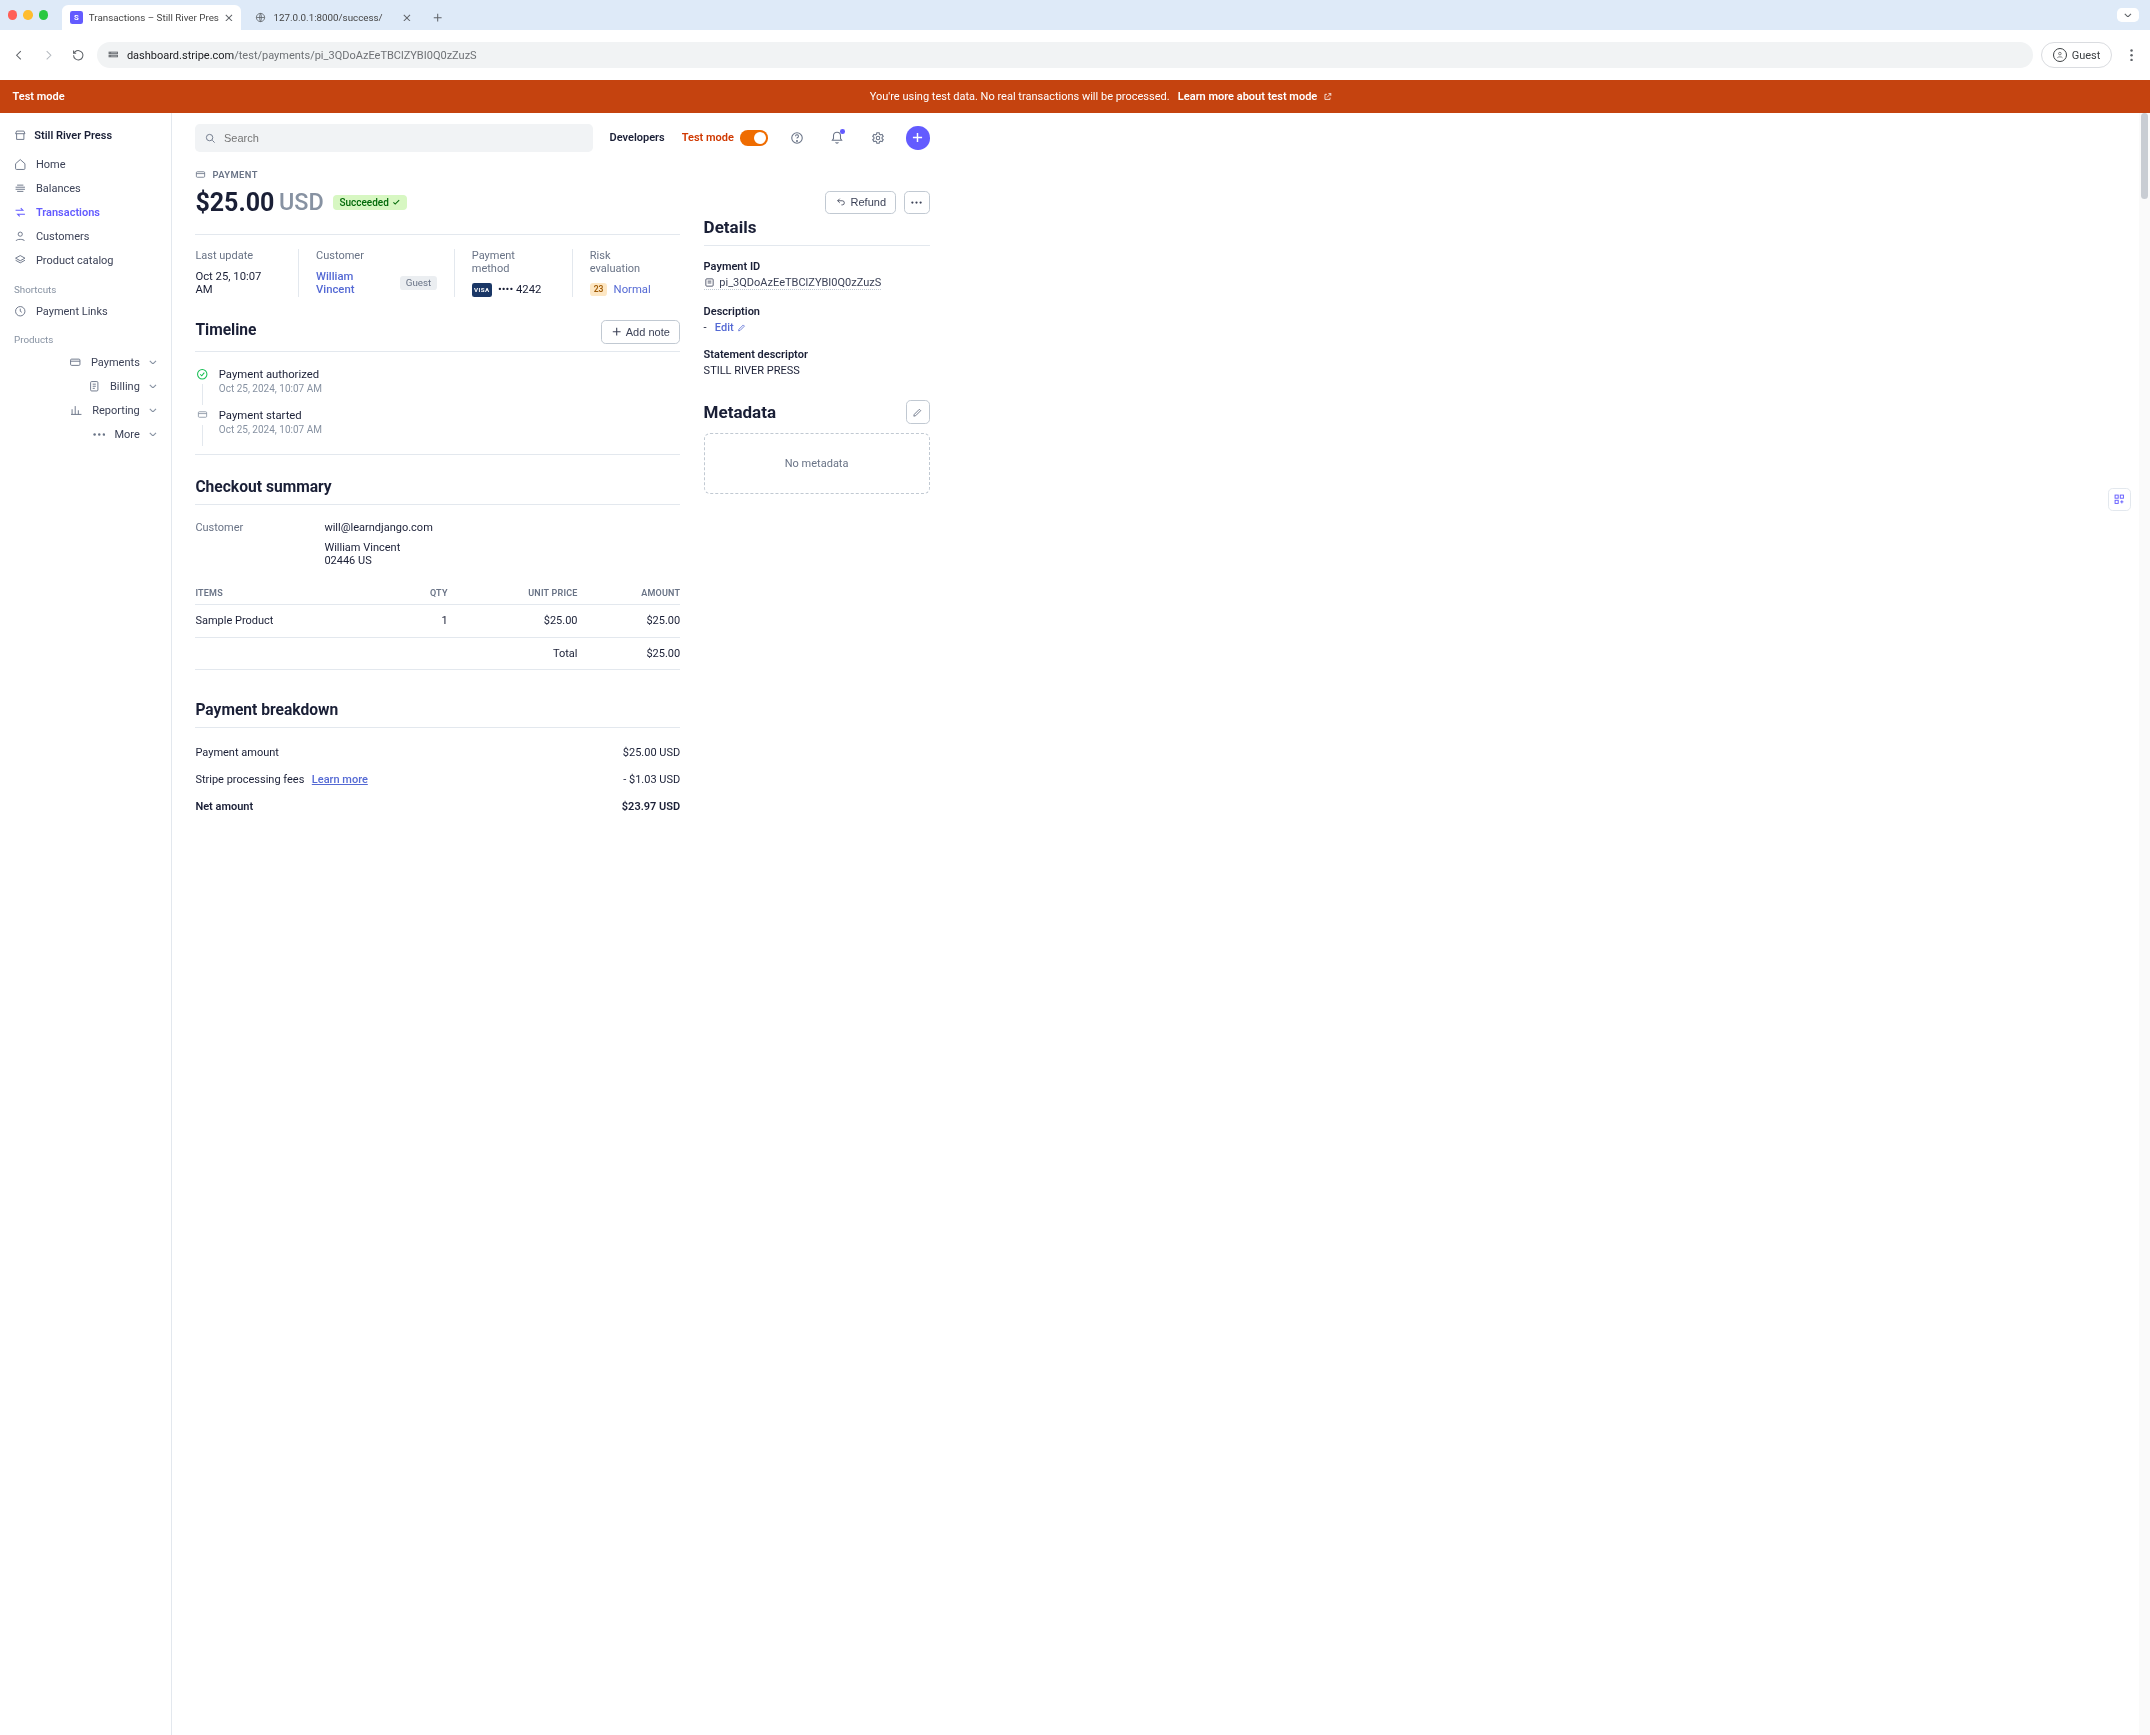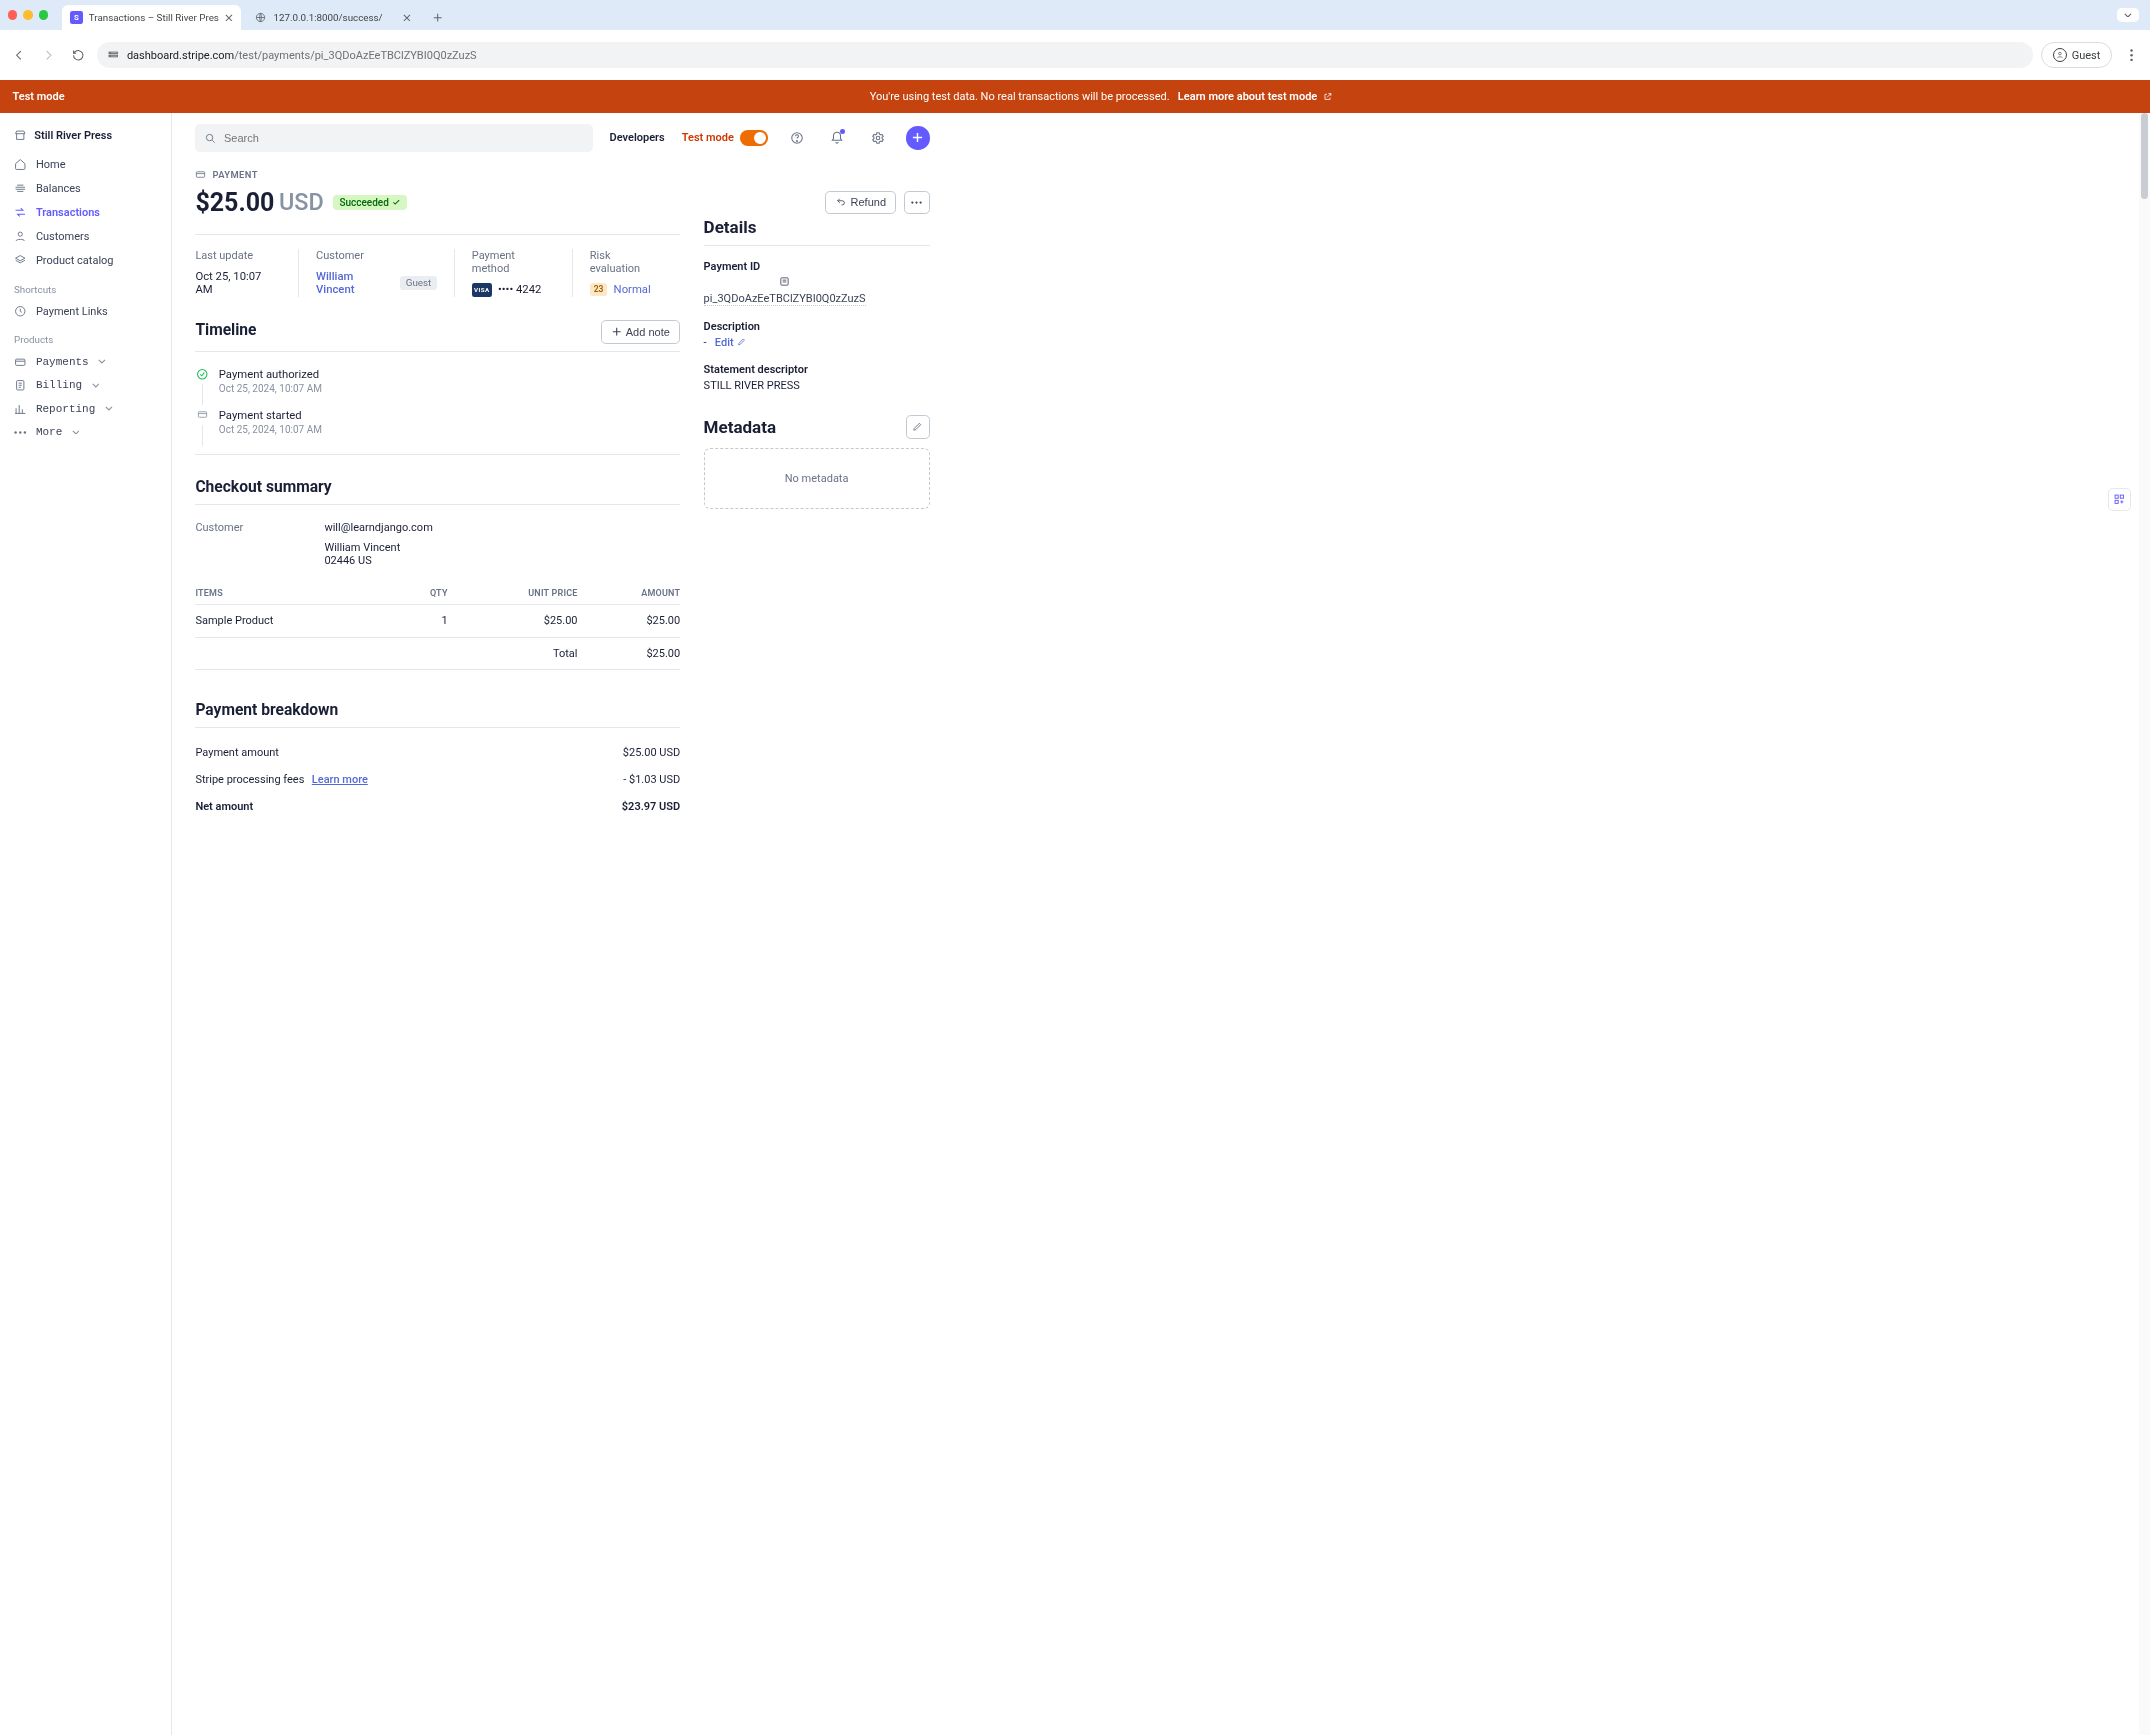--- a/index.html
+++ b/index.html
@@ -66,21 +66,21 @@
 
   
   .sidebar{width:172px;border-right:0.8px solid var(--gray-200);padding:11px 0;font-size:11px;}
   .sidebar .org{display:flex;align-items:center;gap:7.8px;padding:4.7px 14px 11px;font-weight:600;color:var(--gray-900);}
   .sidebar .org-icon{color:var(--gray-500);}
   .nav-item, .nav-sub{display:flex;align-items:center;gap:9.4px;padding:5.5px 14px;color:var(--gray-700);cursor:pointer;}
   .nav-item.active{color:var(--blurple);font-weight:600;}
   .nav-item .icon, .nav-sub .icon{width:12.5px;color:var(--gray-500);display:flex;}
   .nav-item.active .icon{color:var(--blurple);}
   .nav-group-label{padding:11px 14px 4.7px;font-size:9.8px;color:var(--gray-400);}
-  .nav-sub{justify-content:flex-start;font-family:Liberation Mono, monospace;}
+  .nav-sub{justify-content:flex-end;}
   .nav-sub .left{display:flex;align-items:center;gap:9.4px;}
   .nav-sub .chev{color:var(--gray-400);}
 
   
   .main{flex:1;max-width:781px;padding:0 0 31px 0;}
   .app-topbar{display:flex;align-items:center;gap:17px;padding:11px 23.4px;}
   .search-box{flex:1;max-width:406px;height:28px;background:#f1f3f5;border-radius:4.7px;display:flex;align-items:center;padding:0 9.4px;gap:6.2px;color:var(--gray-500);}
   .search-box input{border:none;background:transparent;outline:none;font-size:11px;flex:1;color:var(--gray-900);}
   .top-links{margin-left:auto;display:flex;align-items:center;gap:17px;}
   .top-link{font-weight:600;color:var(--gray-900);}
@@ -142,21 +142,21 @@
   .pb-row{display:flex;justify-content:space-between;padding:7px 0;}
   .pb-row .l{color:var(--gray-900);}
   .pb-row.net{font-weight:600;}
   .learn-link{color:var(--link);text-decoration:underline;cursor:pointer;margin-left:4.7px;font-weight:500;}
 
   
   .side-h{font-size:17px;font-weight:700;margin:0 0 4.7px;}
   .side-block{margin-top:14px;}
   .side-label{font-weight:600;color:var(--gray-900);margin-bottom:3.1px;}
   .side-val{color:var(--gray-900);}
-  .pid{display:inline-flex;align-items:center;gap:4.7px;color:var(--gray-700);border-bottom:0.8px dotted var(--gray-300);flex-direction:column;}
+  .pid{display:inline-flex;align-items:center;gap:4.7px;color:var(--gray-700);border-bottom:0.8px dotted var(--gray-300);}
   .edit-link{color:var(--link);font-weight:500;display:inline-flex;align-items:center;gap:3.1px;}
   .meta-head{display:flex;align-items:center;justify-content:space-between;margin-top:23.4px;}
   .meta-box{margin-top:9.4px;border:1.2px dashed var(--gray-300);border-radius:6.2px;height:61px;display:flex;align-items:center;justify-content:center;color:var(--gray-500);}
   .square-icon-btn{width:23.4px;height:23.4px;border:0.8px solid var(--gray-300);border-radius:4.7px;display:flex;align-items:center;justify-content:center;color:var(--gray-500);}
   
   .float-widget{position:absolute;right:19px;top:375px;width:23.4px;height:23.4px;border:0.8px solid var(--gray-200);border-radius:4.7px;background:#fff;display:flex;align-items:center;justify-content:center;color:var(--blurple);}
 </style>
 </head>
 <body>
 

